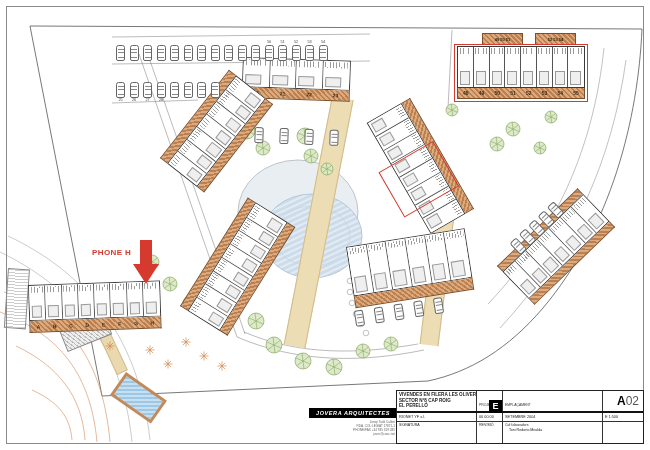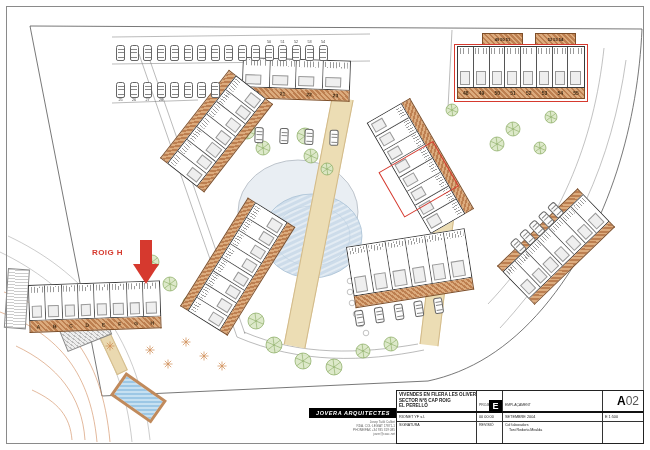--- a/index.html
+++ b/index.html
@@ -377,21 +377,21 @@
         <line x1="222" y1="366" x2="225.18198051533946" y2="362.8180194846605" stroke="#cf8a50" stroke-width="0.7"></line>
       </g>
     </svg>
 
   <div class="garage-strip gs1"><span>49 50 51</span></div>
   <div class="garage-strip gs2"><span>52 53 54</span></div>
 
   <div class="redbox rb1"></div>
   <div class="redbox rb2"></div>
 
-  <div class="casa-label">ROIG H</div>
+  <div class="casa-label">PHONE H</div>
   <div class="casa-arrow">
     <div class="shaft"></div>
     <div class="head"></div>
   </div>
 
   <div class="logoblock">
     <div class="logo-bar">JOVERA ARQUITECTES</div>
     <div class="logo-lines">
       <div>Josep Tailó Calbet</div>
       <div>RDA. COL·LEGIAT 17871-1</div>

